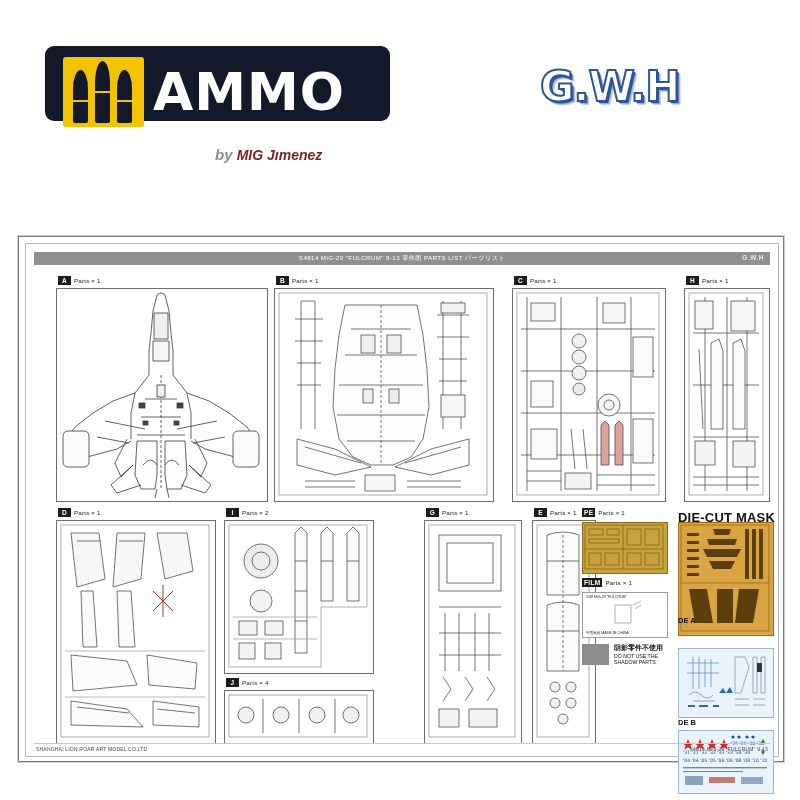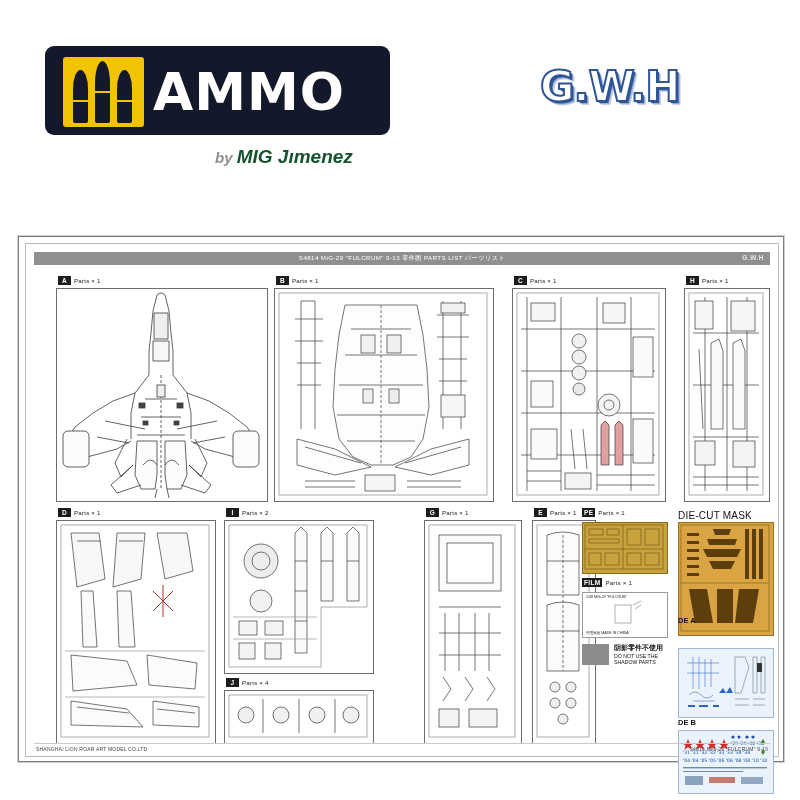--- a/index.html
+++ b/index.html
@@ -9,21 +9,21 @@
     font-family:"Liberation Sans", sans-serif;
     overflow:hidden;
   }
   .page{position:relative;width:800px;height:800px;}
 
   
   .brand-row{position:absolute;left:0;top:0;width:800px;height:205px;}
 
   .ammo-logo{
     position:absolute;left:45px;top:46px;
-    width:345px;height:89px;
+    width:345px;height:75px;
     background:#13192b;
     border-radius:9px;
     display:flex;align-items:center;
   }
   .ammo-yellow{
     position:absolute;left:18px;top:11px;
     width:81px;height:70px;
     background:#f2c300;
     border-radius:3px;
     overflow:hidden;
@@ -49,21 +49,21 @@
     font-family:"DejaVu Sans", sans-serif;
     line-height:60px;
   }
   .ammo-by{
     position:absolute;left:215px;top:146px;
     font-style:italic;
     color:#8d8d8d;
     font-size:15px;
     font-weight:bold;
   }
-  .ammo-by .mig{color:#14532d;font-size:19px;letter-spacing:0px;}
+  .ammo-by .mig{color:#7f1d1d;font-size:14px;letter-spacing:0px;}
 
   .gwh-logo{
     position:absolute;left:540px;top:62px;
     font-family:"DejaVu Sans", sans-serif;
     font-size:42px;
     font-weight:bold;
     letter-spacing:-1px;
     color:#ffffff;
     -webkit-text-stroke:2px #2f5597;
     text-shadow:
@@ -129,21 +129,21 @@
   }
   .film-box{
     position:absolute;
     background:#ffffff;border:1px solid #9a9a9a;
   }
   .shadow-swatch{
     position:absolute;width:27px;height:21px;background:#8c8c8c;
   }
   .note-cn{position:absolute;font-size:7px;color:#111;font-weight:bold;}
   .note-en{position:absolute;font-size:5.2px;color:#111;line-height:6.4px;}
-  .sec-title{position:absolute;font-size:10px;font-weight:normal;color:#111;letter-spacing:.2px;}
+  .sec-title{position:absolute;font-size:13px;font-weight:bold;color:#111;letter-spacing:.2px;}
   .de-title{position:absolute;font-size:7.5px;font-weight:bold;color:#111;}
 
   .footL{position:absolute;left:10px;bottom:4px;font-size:5px;color:#444;letter-spacing:.2px;}
   .footR{position:absolute;right:10px;bottom:4px;font-size:5px;color:#444;letter-spacing:.2px;}
   .foot-rule{position:absolute;left:8px;right:8px;bottom:12px;height:1px;background:#c9c9c9;}
 
   svg{display:block;}
 </style>
 </head>
 <body>

